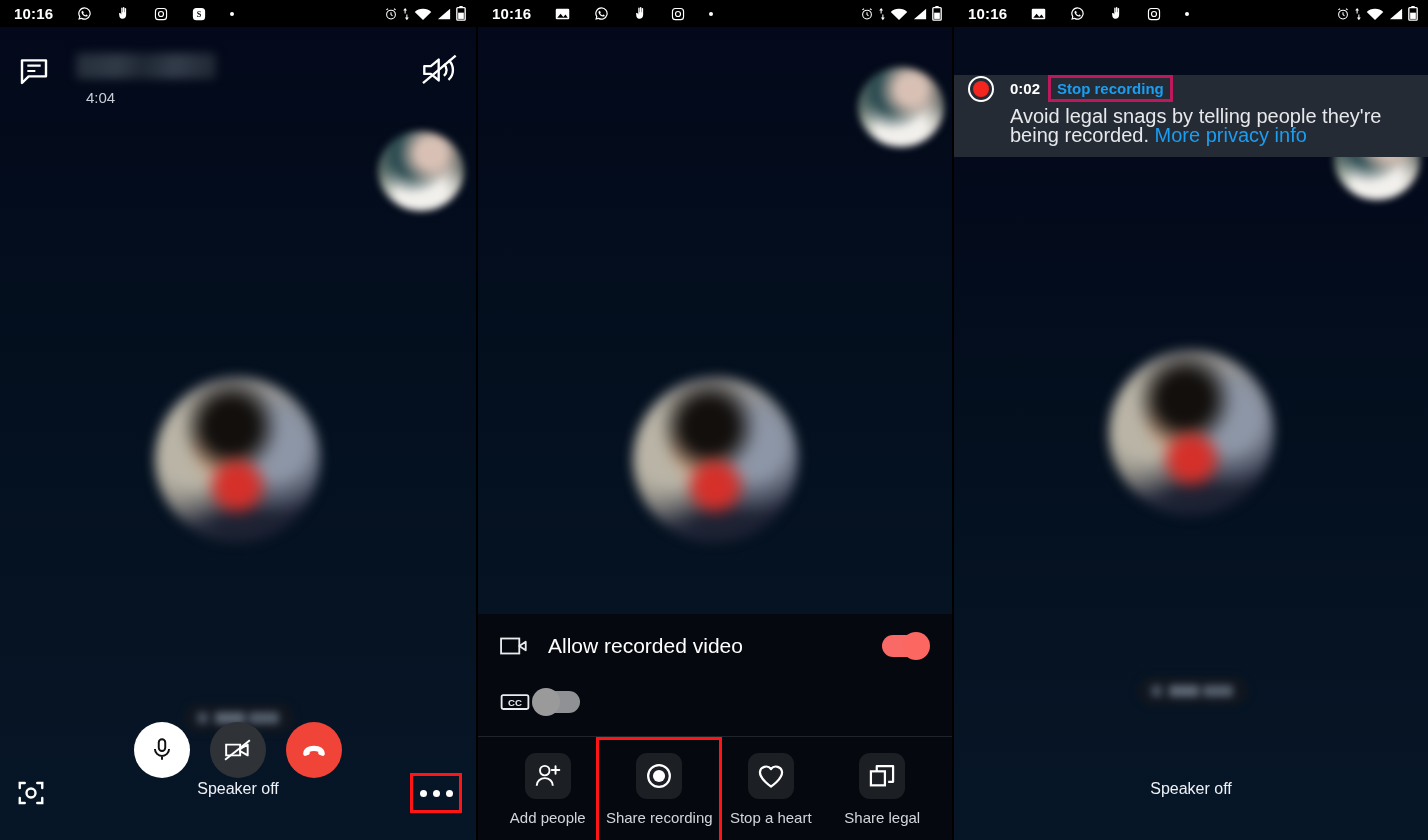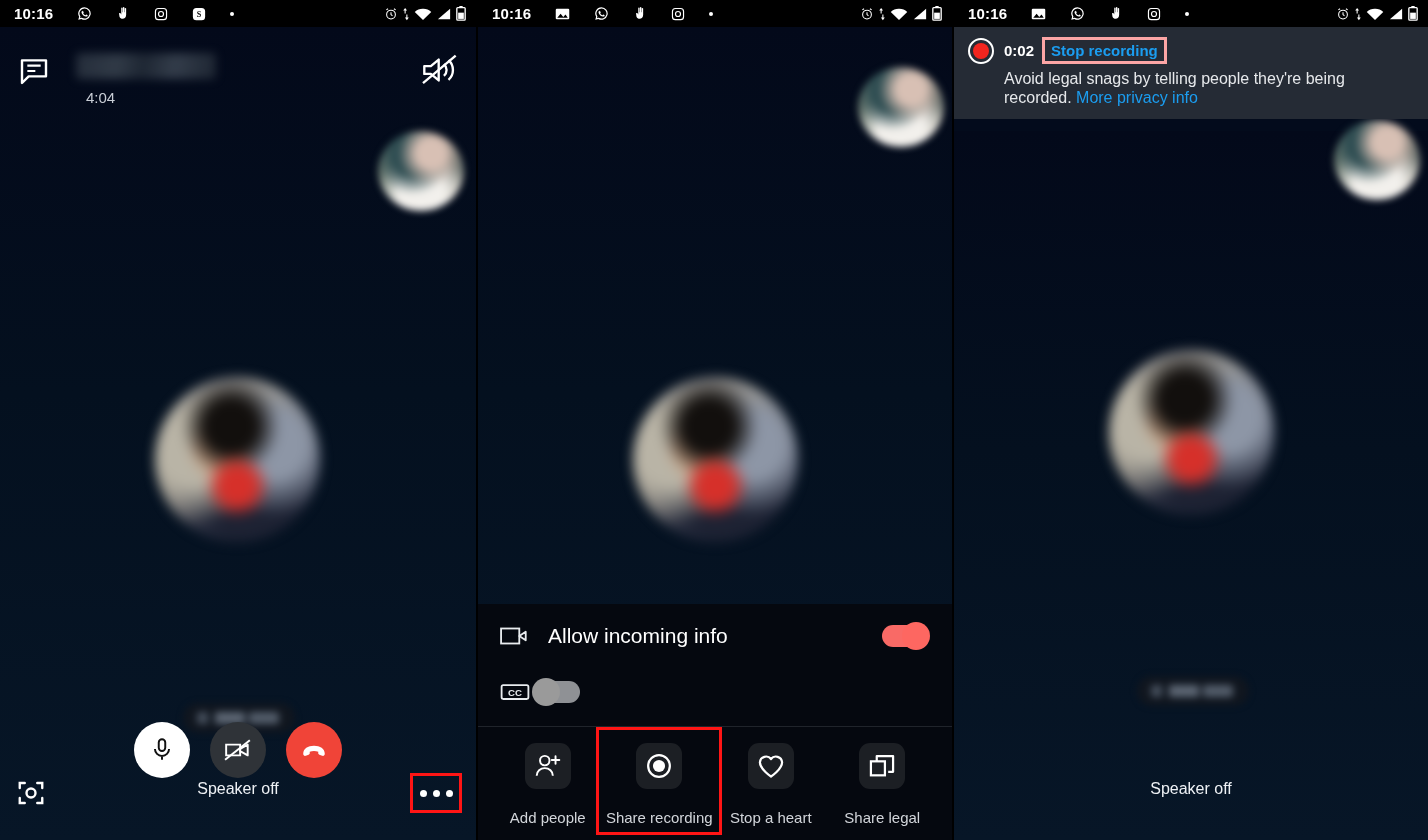--- a/index.html
+++ b/index.html
@@ -105,36 +105,36 @@
                border-radius: 4px; background: #11151c; filter: blur(2px); }
   .ghostname::after { content:""; position:absolute; left:8px; top:7px; right:8px; height:10px;
                background: linear-gradient(90deg,#4a535f 0 38%, transparent 38% 48%, #58616d 48% 100%);
                filter: blur(2px); border-radius:2px; }
 
   .sheet-divider { height: 1px; background: #20242b; margin: 0; }
   .actions { display: flex; padding: 16px 14px 14px; }
   .action { flex: 1; display: flex; flex-direction: column; align-items: center; gap: 10px; cursor: pointer; position: relative; }
   .action .tile { width: 46px; height: 46px; border-radius: 11px; background: #1c1f24;
                   display: flex; align-items: center; justify-content: center; }
-  .action .alabel { font-size: 15px; color: #d2d5da; white-space: nowrap; margin-top: 10px; }
+  .action .alabel { font-size: 15px; color: #d2d5da; white-space: nowrap; }
   .action.highlight::before { content:""; position: absolute; left: 50%; transform: translateX(-50%);
                   top: -16px; width: 120px; height: 102px; border: 3px solid #ff1515; }
 
   
   .recbanner { position: relative; z-index: 30; background: #252b35;
-               padding: 10px 14px 12px; display: flex; gap: 10px; }
+               padding: 0 14px 12px; display: flex; gap: 16px; margin-top: 48px; }
   .rec-dot { width: 26px; height: 26px; border-radius: 50%; border: 2.5px solid #fff;
              display: flex; align-items: center; justify-content: center; flex: 0 0 26px; margin-top: 1px; }
   .rec-dot i { width: 16px; height: 16px; border-radius: 50%; background: #f2251f; display: block; }
   .rec-body { flex: 1; }
   .rec-top { display: flex; align-items: center; gap: 8px; }
   .rec-time { font-size: 15px; font-weight: 700; color: #fff; }
   .rec-stop { font-size: 15px; font-weight: 700; color: #1b9df0;
-              border: 3px solid #fca5a5; padding: 2px 6px; cursor: pointer; }
-  .rec-text { margin-top: 5px; font-size: 16px; line-height: 19px; color: #e6e8eb; }
+              border: 3px solid #be185d; padding: 2px 6px; cursor: pointer; }
+  .rec-text { margin-top: 5px; font-size: 20px; line-height: 19px; color: #e6e8eb; }
   .rec-link { color: #1b9df0; cursor: pointer; }
 </style>
 </head>
 <body>
 
 <div class="screens">
 
   <div class="panel">
 
     <div class="statusbar">
@@ -333,21 +333,21 @@
     <div class="sheet">
       <div class="sheet-rows">
 
         <div class="srow">
           <span class="sicon">
             <svg width="30" height="22" viewBox="0 0 28 20">
                 <rect x="1" y="3" width="17" height="14" fill="none" stroke="#e9ecef" stroke-width="1.7"></rect>
                 <path d="M18 10l6-4v8z" fill="none" stroke="#e9ecef" stroke-width="1.7" stroke-linejoin="round"></path>
               </svg>
           </span>
-          <span class="slabel">Allow incoming info</span>
+          <span class="slabel">Allow recorded video</span>
           <span class="toggle on">
             <span class="knob"></span>
           </span>
         </div>
 
         <div class="srow">
           <span class="sicon">
             <svg width="30" height="22" viewBox="0 0 28 20">
                 <rect x="1.5" y="3.5" width="25" height="13" rx="1.5" fill="none" stroke="#e9ecef" stroke-width="1.7"></rect>
                 <text x="14" y="14" font-size="9" font-weight="bold" fill="#e9ecef" text-anchor="middle" font-family="Liberation Sans, sans-serif">CC</text>

